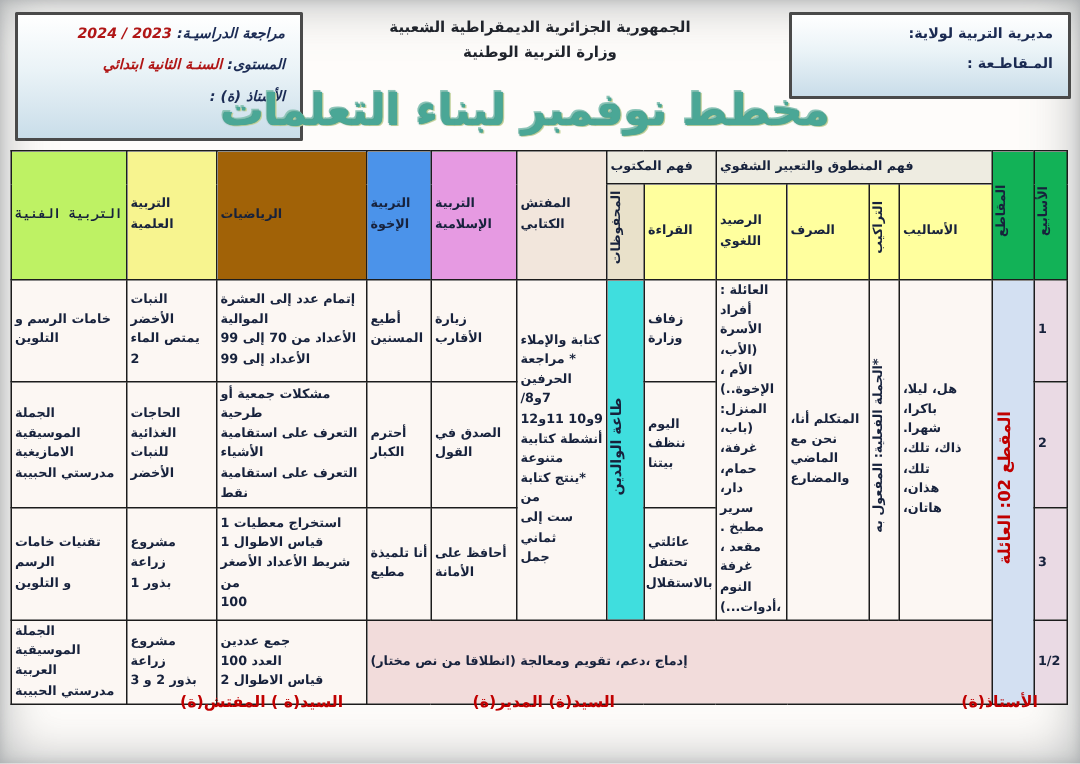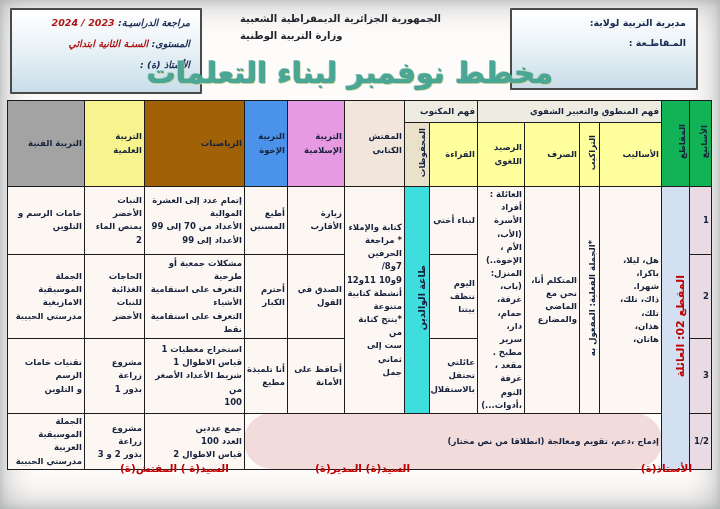--- a/index.html
+++ b/index.html
@@ -12,64 +12,64 @@
     position:relative;width:720px;height:509px;background:#fefcfa;
     box-shadow:inset 0 0 34px rgba(110,116,120,.55), inset 0 0 8px rgba(130,136,140,.35);
     direction:rtl;
   }
   
   .info-box{
     position:absolute;border:2px solid #4a4a4a;border-radius:1px;
     background:linear-gradient(180deg,#ffffff 0%,#eaf3f7 45%,#c9dde9 100%);
     padding:7px 10px;box-sizing:border-box;
   }
-  .box-right{top:8px; right:22px;  width:188px;height:82px;}
+  .box-right{top:8px; right:6px;  width:188px;height:58px;}
   .box-left {top:8px; left:10px;  width:192px;height:86px;}
   .box-right .line{font-size:9.5px;font-weight:bold;color:#1a2a52;margin:0 0 9px 0;text-align:right;}
   .box-left .line{font-size:9.5px;font-weight:bold;font-style:italic;color:#1c2c55;margin:0 0 10px 0;text-align:right;}
   .box-left .val{color:#b01616;}
   .center-head{
-    position:absolute;top:10px;right:240px;width:240px;text-align:left;
+    position:absolute;top:10px;right:240px;width:240px;text-align:center;
     font-size:10px;font-weight:bold;color:#20242c;line-height:1.7;
   }
   .plan-title{
     position:absolute;top:56px;left:130px;width:440px;text-align:center;
     font-size:29px;font-weight:bold;color:#4aa796;
     text-shadow:0 0 1px #2f7d6f, 1px 1px 0 #cfd9a0, -1px -1px 0 #8fc7ba;
     letter-spacing:1px;white-space:nowrap;
   }
   
   table.plan{
     position:absolute;top:100px;right:8px;width:704px;
     border-collapse:collapse;table-layout:fixed;direction:rtl;
   }
   .plan td,.plan th{
     border:1px solid #1c1c1c;padding:1px 2px;box-sizing:border-box;
-    vertical-align:middle;text-align:right;color:#17223c;
+    vertical-align:middle;text-align:left;color:#17223c;
     font-size:8.5px;font-weight:bold;line-height:1.55;
     white-space:pre-line;overflow:hidden;
   }
   .hdr{font-size:10px;}
   .grp{background:#eeece1;font-size:10px;}
   .yel{background:#ffff9e;}
   .grn{background:#12b257;}
   .crm{background:#e9e1ca;}
   .bge{background:#f2e6dc;}
   .vio{background:#e69ae2;}
   .blu{background:#4b93ea;}
   .mnt{background:#a16207;}
   .pyl{background:#f7f48f;}
-  .pnk{background:#a3a3a3;}
+  .pnk{background:#bef264;font-family:Liberation Mono, monospace;}
   .wkc{background:#eadae4;color:#943634;font-size:10.5px;}
   .sec{background:#d3e0f2;}
   .cyn{background:#3fdede;}
   .bodyc{background:#fcf7f3;}
   .redtxt{color:#c00000;}
   .bluetxt{color:#1f3a7a;}
-  .integr{background:#f2dcdb;color:#c00000;font-size:12.5px;letter-spacing:.3px;border-radius:28px;}
+  .integr{background:#f2dcdb;color:#c00000;font-size:12.5px;letter-spacing:.3px;}
   .vert{
     display:inline-block;writing-mode:vertical-rl;transform:rotate(180deg);
     white-space:nowrap;line-height:1.1;
   }
   .lex{font-size:8px;}
   
   .sign{position:absolute;top:462px;width:100%;height:30px;font-weight:bold;color:#c00000;font-size:10.5px;}
   .sign .s1{position:absolute;right:28px;}
   .sign .s2{position:absolute;right:310px;}
   .sign .s3{position:absolute;left:120px;}
@@ -157,21 +157,21 @@
 أفراد الأسرة
 (الأب، الأم ،
 الإخوة..)
 المنزل:
 (باب، غرفة،
 حمام، دار،
 سرير مطبخ .
 مقعد ، غرفة
 النوم
 ،أدوات...)</td>
-      <td class="bodyc">لبناء أختي</td>
+      <td class="bodyc">زفاف وزارة</td>
       <td class="cyn" rowspan="3"><span class="vert" style="font-size:9.5px">طاعة الوالدين</span></td>
       <td class="bodyc" rowspan="3">كتابة والإملاء
 * مراجعة
 الحرفين 7و8/
 9و10 11و12
 أنشطة كتابية
 متنوعة
 *ينتج كتابة من
 ست إلى ثماني
 جمل</td>

